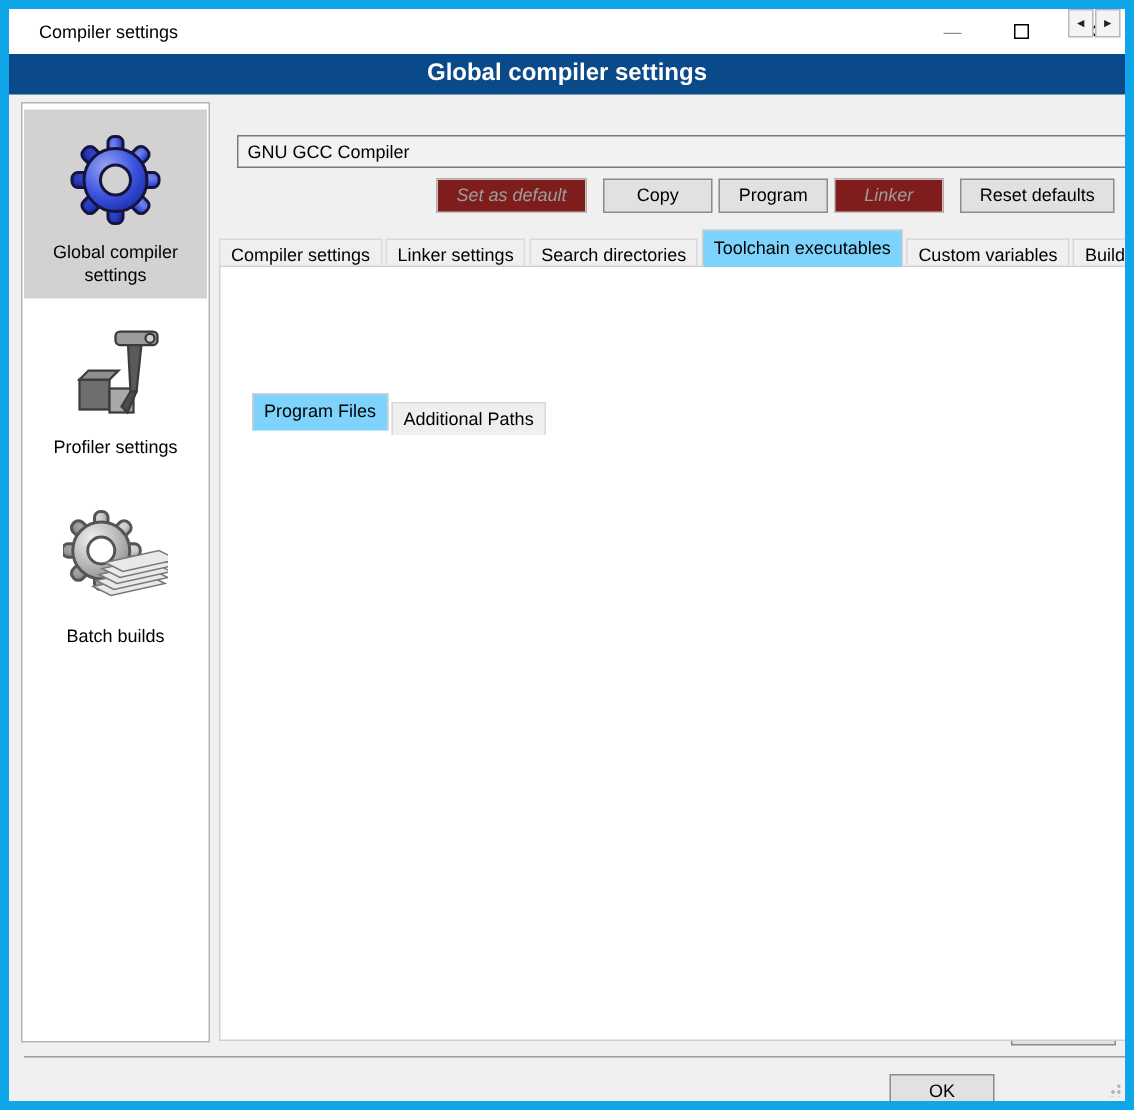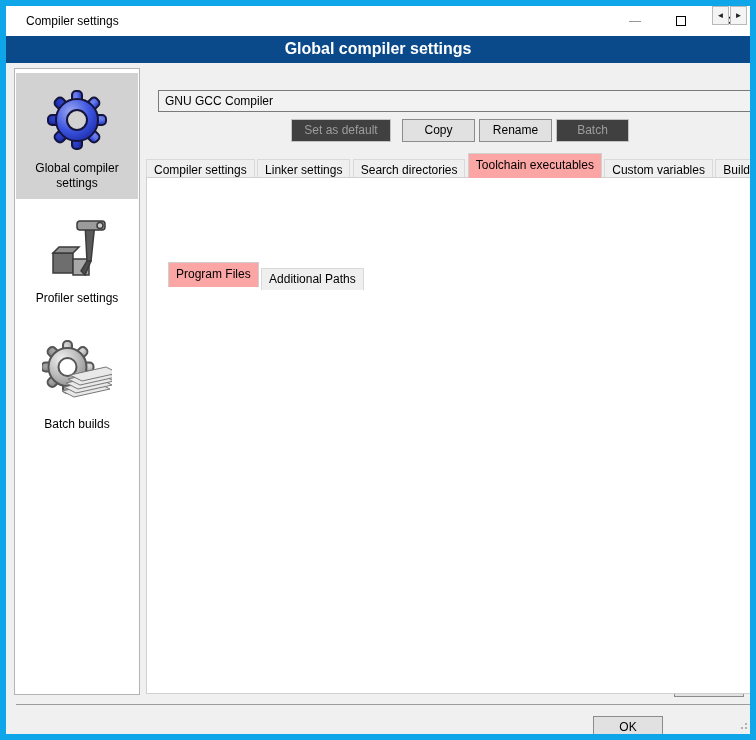--- a/index.html
+++ b/index.html
@@ -33,36 +33,36 @@
 
   
   .groupbox { position:absolute; border:1px solid #d5d5d5; }
   .legend { position:absolute; top:-8px; left:8px; padding:0 4px; font-size:12px; }
   .legend.on-gray { background:#f0f0f0; }
   .legend.on-white { background:#ffffff; }
 
   
   .btn { position:absolute; height:23px; background:#e1e1e1; border:1px solid #8c8c8c;
          font-size:12px; text-align:center; line-height:21px; font-family:"Liberation Sans",sans-serif; }
-  .btn.disabled { color:#9d9d9d; border-color:#c3c3c3; background:#404040; }
+  .btn.disabled { color:#9d9d9d; border-color:#c3c3c3; background:#7f1d1d;font-style:italic; }
   .txt { position:absolute; height:22px; background:#fff; border:1px solid #7a7a7a;
          font-size:12px; padding:0 4px; font-family:"Liberation Sans",sans-serif; }
   .combo { position:absolute; height:22px; border:1px solid #7a7a7a; background:#f2f2f2;
            font-size:12px; line-height:20px; padding-left:6px; }
   .combo .chev { position:absolute; right:8px; top:6px; width:7px; height:7px;
                  border-right:1.4px solid #444; border-bottom:1.4px solid #444;
                  transform:rotate(45deg); }
   .browse { font-weight:bold; letter-spacing:1px; line-height:19px; }
 
   
   .tabstrip { position:absolute; left:140px; top:150px; height:22px; white-space:nowrap; }
   .tab { display:inline-block; height:22px; line-height:21px; padding:0 7px;
          border:1px solid #d9d9d9; border-bottom:none; background:#efefef;
          margin-right:-1px; font-size:12px; vertical-align:bottom; }
-  .tab.active { background:#fca5a5; height:25px; line-height:23px; position:relative; top:-3px;
+  .tab.active { background:#7dd3fc; height:25px; line-height:23px; position:relative; top:-3px;
                 border-color:#d0d0d0; z-index:3; }
   .tab.clip { max-width:42px; overflow:hidden;text-align:center; }
   .tabarrow { position:absolute; top:0px; width:17px; height:19px; background:#f4f4f4;
               border:1px solid #b9b9b9; text-align:center; line-height:17px; font-size:8px; color:#222; }
   .tabpage { position:absolute; left:140px; top:171px; width:608px; height:517px;
              background:#fff; border:1px solid #d0d0d0; z-index:1; }
 
   .subtabstrip { position:absolute; left:162px; top:259px; height:22px; white-space:nowrap; z-index:2; }
   .subpage { position:absolute; left:150px; top:280px; width:588px; height:396px;
              background:#fff; border:1px solid #d0d0d0; }
@@ -174,22 +174,23 @@
       <span class="lbl">Profiler settings</span>
     </div>
   </div>
 
   <div class="combo" style="left:152px; top:84px; width:684px;">
     <span>GNU GCC Compiler</span>
     <span class="chev"></span>
   </div>
   <div class="btn disabled" style="left:285px; top:113px; width:100px;">Set as default</div>
   <div class="btn" style="left:396px; top:113px; width:73px;">Copy</div>
-  <div class="btn" style="left:473px; top:113px; width:73px;">Rename</div>
-  <div class="btn disabled" style="left:550px; top:113px; width:73px;">Batch</div>
+  <div class="btn" style="left:473px; top:113px; width:73px;">Program</div>
+  <div class="btn disabled" style="left:550px; top:113px; width:73px;">Linker</div>
+  <div class="btn" style="left:634px; top:113px; width:103px;">Reset defaults</div>
 
   <div class="tabpage"></div>
   <div class="tabstrip">
     <span class="tab">Compiler settings</span>
     <span class="tab">Linker settings</span>
     <span class="tab">Search directories</span>
     <span class="tab active">Toolchain executables</span>
     <span class="tab">Custom variables</span>
     <span class="tab clip">Build</span>
   </div>

